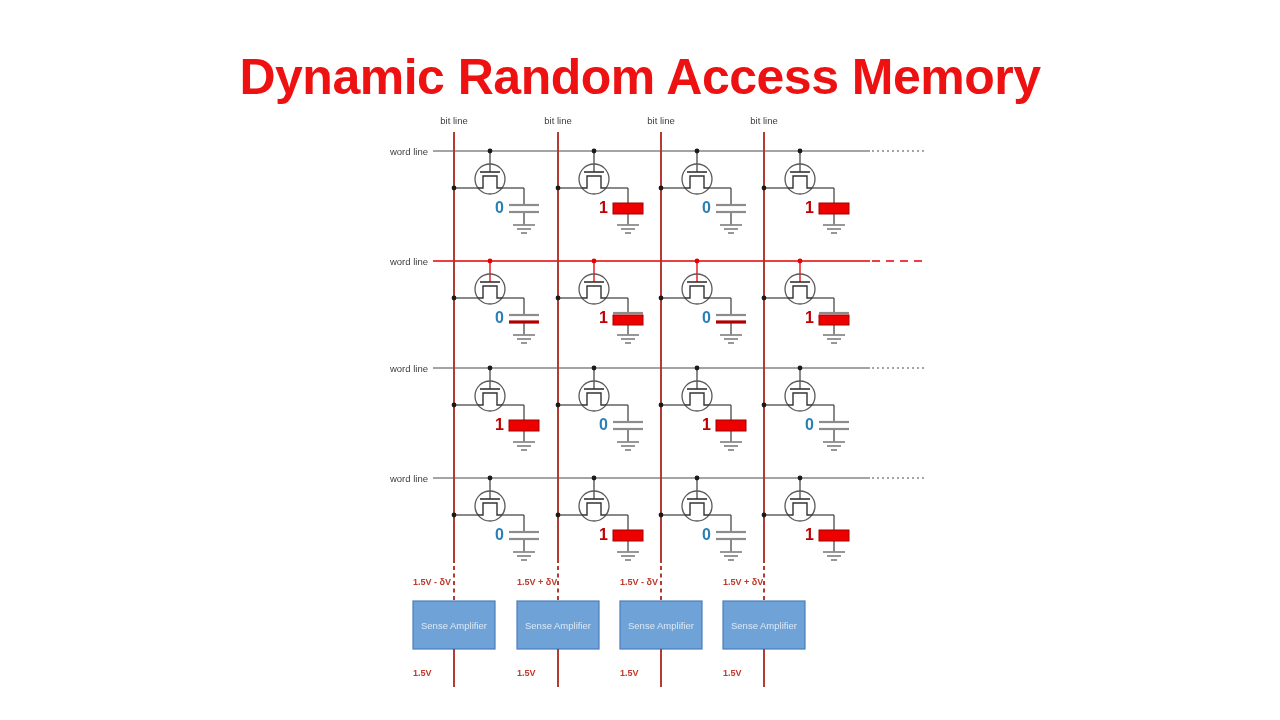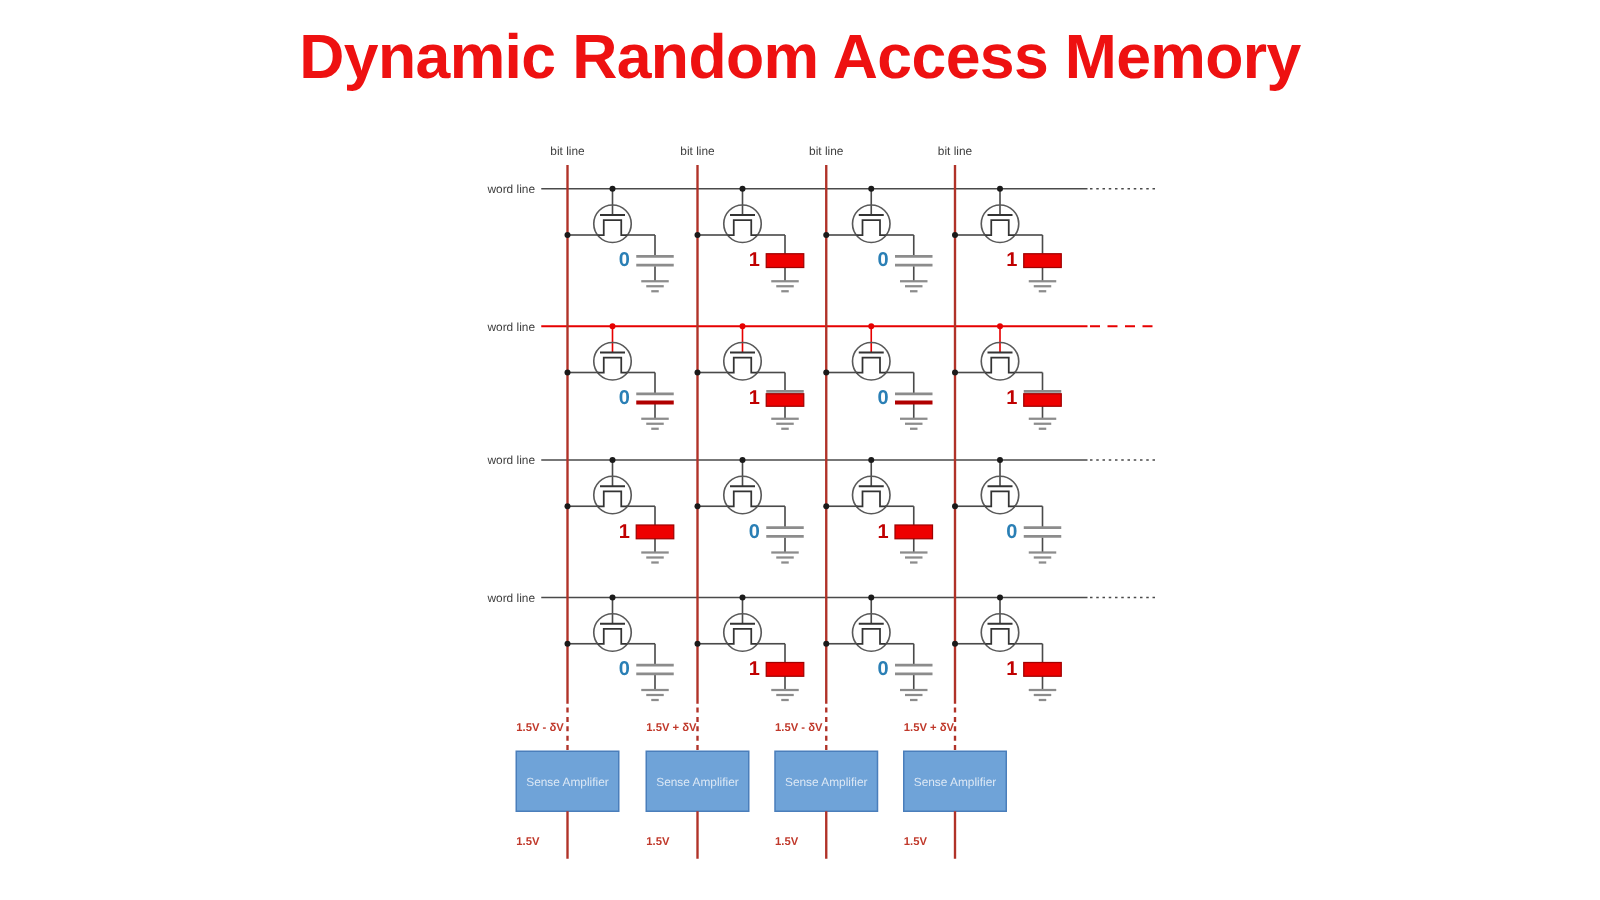--- a/index.html
+++ b/index.html
@@ -1,21 +1,21 @@
 <!DOCTYPE html>
 <html><head>
 <meta charset="utf-8">
 <style>
   html,body{margin:0;padding:0;background:#fff;}
   .page{
     position:relative;width:1280px;height:720px;background:#ffffff;
     overflow:hidden;font-family:"Liberation Sans",sans-serif;
   }
   .slide-title{
-    position:absolute;top:20px;left:0;width:100%;margin:0;
+    position:absolute;top:52px;left:0;width:100%;margin:0;
     text-align:center;font-size:50px;font-weight:bold;line-height:1;
     letter-spacing:-0.5px;
   }
   #dram-svg{position:absolute;left:0;top:0;}
   #dram-svg text{font-family:"Liberation Sans",sans-serif;}
 </style>
 </head>
 <body>
 
 <div class="page">

